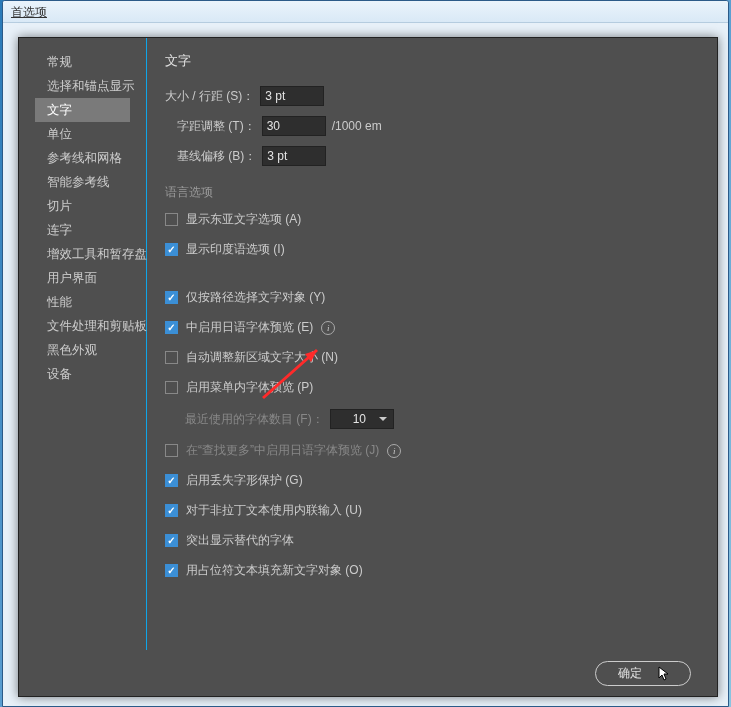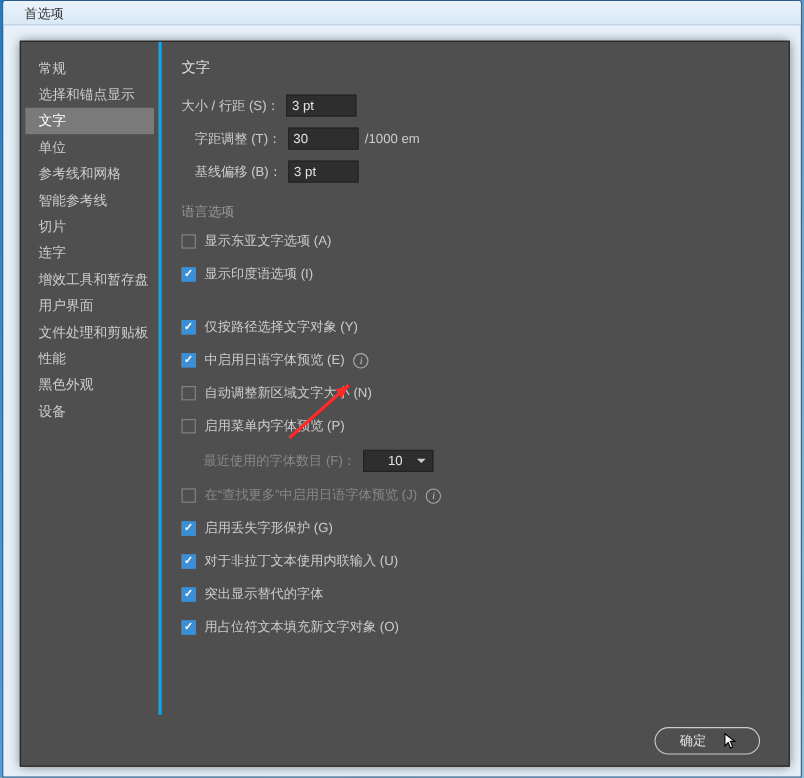--- a/index.html
+++ b/index.html
@@ -19,43 +19,44 @@
       width: 727px; height: 707px;
       background: #e8f1f9;
       border: 1px solid #2b5a88;
       border-radius: 3px 3px 0 0;
       overflow: hidden;
     }
     .titlebar {
       height: 22px;
       background: linear-gradient(#eaf3fb,#d9e9f6);
       color: #333;
-      padding: 3px 19px;
+      padding: 3px 8px;
       font-size: 12px;
       border-bottom: 1px solid #b6cde0;
+      text-decoration: underline;
     }
     .dialog {
       position: absolute;
       left: 15px; top: 36px;
       width: 700px; height: 660px;
       background: #4f4f4f;
       border: 1px solid #222;
       box-shadow: 0 0 10px rgba(0,0,0,.5);
       display: flex;
       flex-direction: column;
     }
     .dialog-body {
       flex: 1;
       display: flex;
       overflow: hidden;
     }
     .sidebar {
       width: 128px;
-      padding: 12px 4px;
-      border-right: 3px solid #0ea5e9;
+      padding: 12px 16px;
+      border-right: 1px solid #0ea5e9;
     }
     .sidebar-item {
       padding: 3px 12px;
       color: #ccc;
       cursor: pointer;
       white-space: nowrap;
       font-size: 12.5px;
       line-height: 18px;
     }
     .sidebar-item.selected {
@@ -211,22 +212,22 @@
           <div class="sidebar-item">常规</div>
           <div class="sidebar-item">选择和锚点显示</div>
           <div class="sidebar-item selected">文字</div>
           <div class="sidebar-item">单位</div>
           <div class="sidebar-item">参考线和网格</div>
           <div class="sidebar-item">智能参考线</div>
           <div class="sidebar-item">切片</div>
           <div class="sidebar-item">连字</div>
           <div class="sidebar-item">增效工具和暂存盘</div>
           <div class="sidebar-item">用户界面</div>
+          <div class="sidebar-item">性能</div>
           <div class="sidebar-item">文件处理和剪贴板</div>
-          <div class="sidebar-item">性能</div>
           <div class="sidebar-item">黑色外观</div>
           <div class="sidebar-item">设备</div>
         </div>
 
       <div class="content">
 
         <svg class="arrow" viewBox="0 0 70 60">
           <line x1="4" y1="56" x2="58" y2="8" stroke="#ff2a2a" stroke-width="3"></line>
           <polygon points="58,8 46,12 52,20" fill="#ff2a2a"></polygon>
         </svg>

